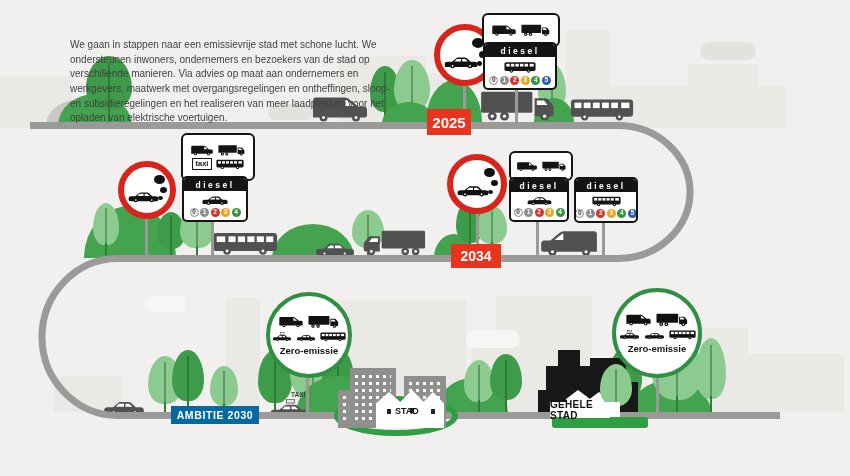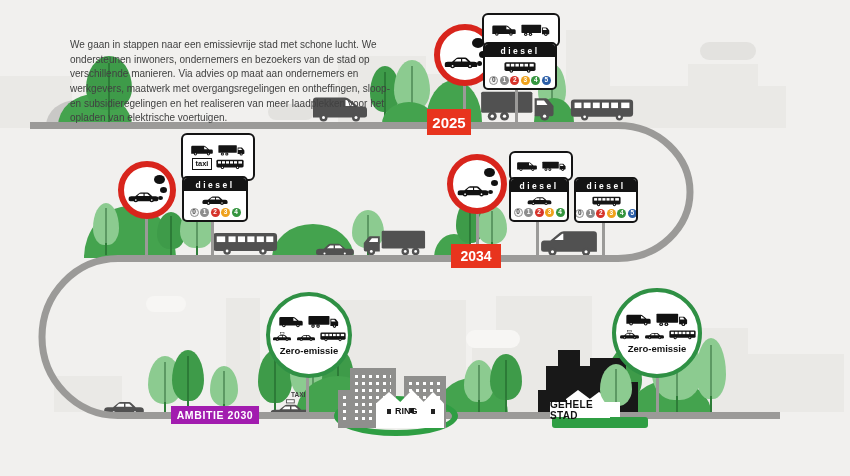--- a/index.html
+++ b/index.html
@@ -44,21 +44,21 @@
   .b0{background:#f2f2f2;color:#444;border:1px solid #8e8e8e}
   .b1{background:#8d8d8d}.b2{background:#d6332a}.b3{background:#efa21c}
   .b4{background:#35953f}.b5{background:#2b5ea7}
   
   .pcircle{position:absolute;background:#fff;border:6px solid #d8251c;border-radius:50%;z-index:7;box-sizing:border-box}
   .pcircle .pcar{position:absolute;left:6%;bottom:20%;color:#111}
   .puff{position:absolute;background:#111;border-radius:50%}
   
   .label-red{position:absolute;background:#e8341e;color:#fff;font-weight:800;
         display:flex;align-items:center;justify-content:center;z-index:8}
-  .label-blk{position:absolute;background:#a21caf;color:#fff;font-weight:700;font-size:10.5px;
+  .label-blk{position:absolute;background:#0369a1;color:#fff;font-weight:700;font-size:10.5px;
         letter-spacing:.6px;display:flex;align-items:center;justify-content:center;z-index:8}
   .label-wht{position:absolute;background:#fff;color:#111;font-weight:800;font-size:10px;
         letter-spacing:.3px;display:flex;align-items:center;justify-content:center;z-index:8}
   .pole{position:absolute;width:3px;background:#9b9a98;z-index:6}
   
   .zero{position:absolute;background:#fff;border:4px solid #2f9044;border-radius:50%;z-index:8;
         display:flex;flex-direction:column;align-items:center;justify-content:center;gap:2px;box-sizing:border-box}
   .zero .row{display:flex;align-items:flex-end;justify-content:center;gap:4px;color:#111}
   .zero .lbl{font-size:9.5px;font-weight:700;color:#111;margin-top:1px}
   
@@ -323,21 +323,21 @@
     </div>
   <div class="house z6" style="left:376px;top:392px;width:26px;height:36px">
       <i></i>
     </div>
   <div class="house z6" style="left:400px;top:390px;width:24px;height:38px">
       <i></i>
     </div>
   <div class="house z6" style="left:422px;top:392px;width:22px;height:36px">
       <i></i>
     </div>
-  <div class="ring-lbl" style="left:395px;top:406px">RING</div>
+  <div class="ring-lbl" style="left:395px;top:406px">STAD</div>
 
   <div class="blk z6" style="left:558px;top:350px;width:22px;height:62px"></div>
   <div class="blk z6" style="left:546px;top:366px;width:46px;height:46px"></div>
   <div class="blk z6" style="left:590px;top:358px;width:36px;height:54px"></div>
   <div class="blk z6" style="left:624px;top:382px;width:14px;height:30px"></div>
   <div class="blk z6" style="left:538px;top:390px;width:12px;height:22px"></div>
   <div class="house z6" style="left:566px;top:390px;width:24px;height:28px">
       <i></i>
     </div>
   <div class="house z6" style="left:588px;top:392px;width:22px;height:26px">

